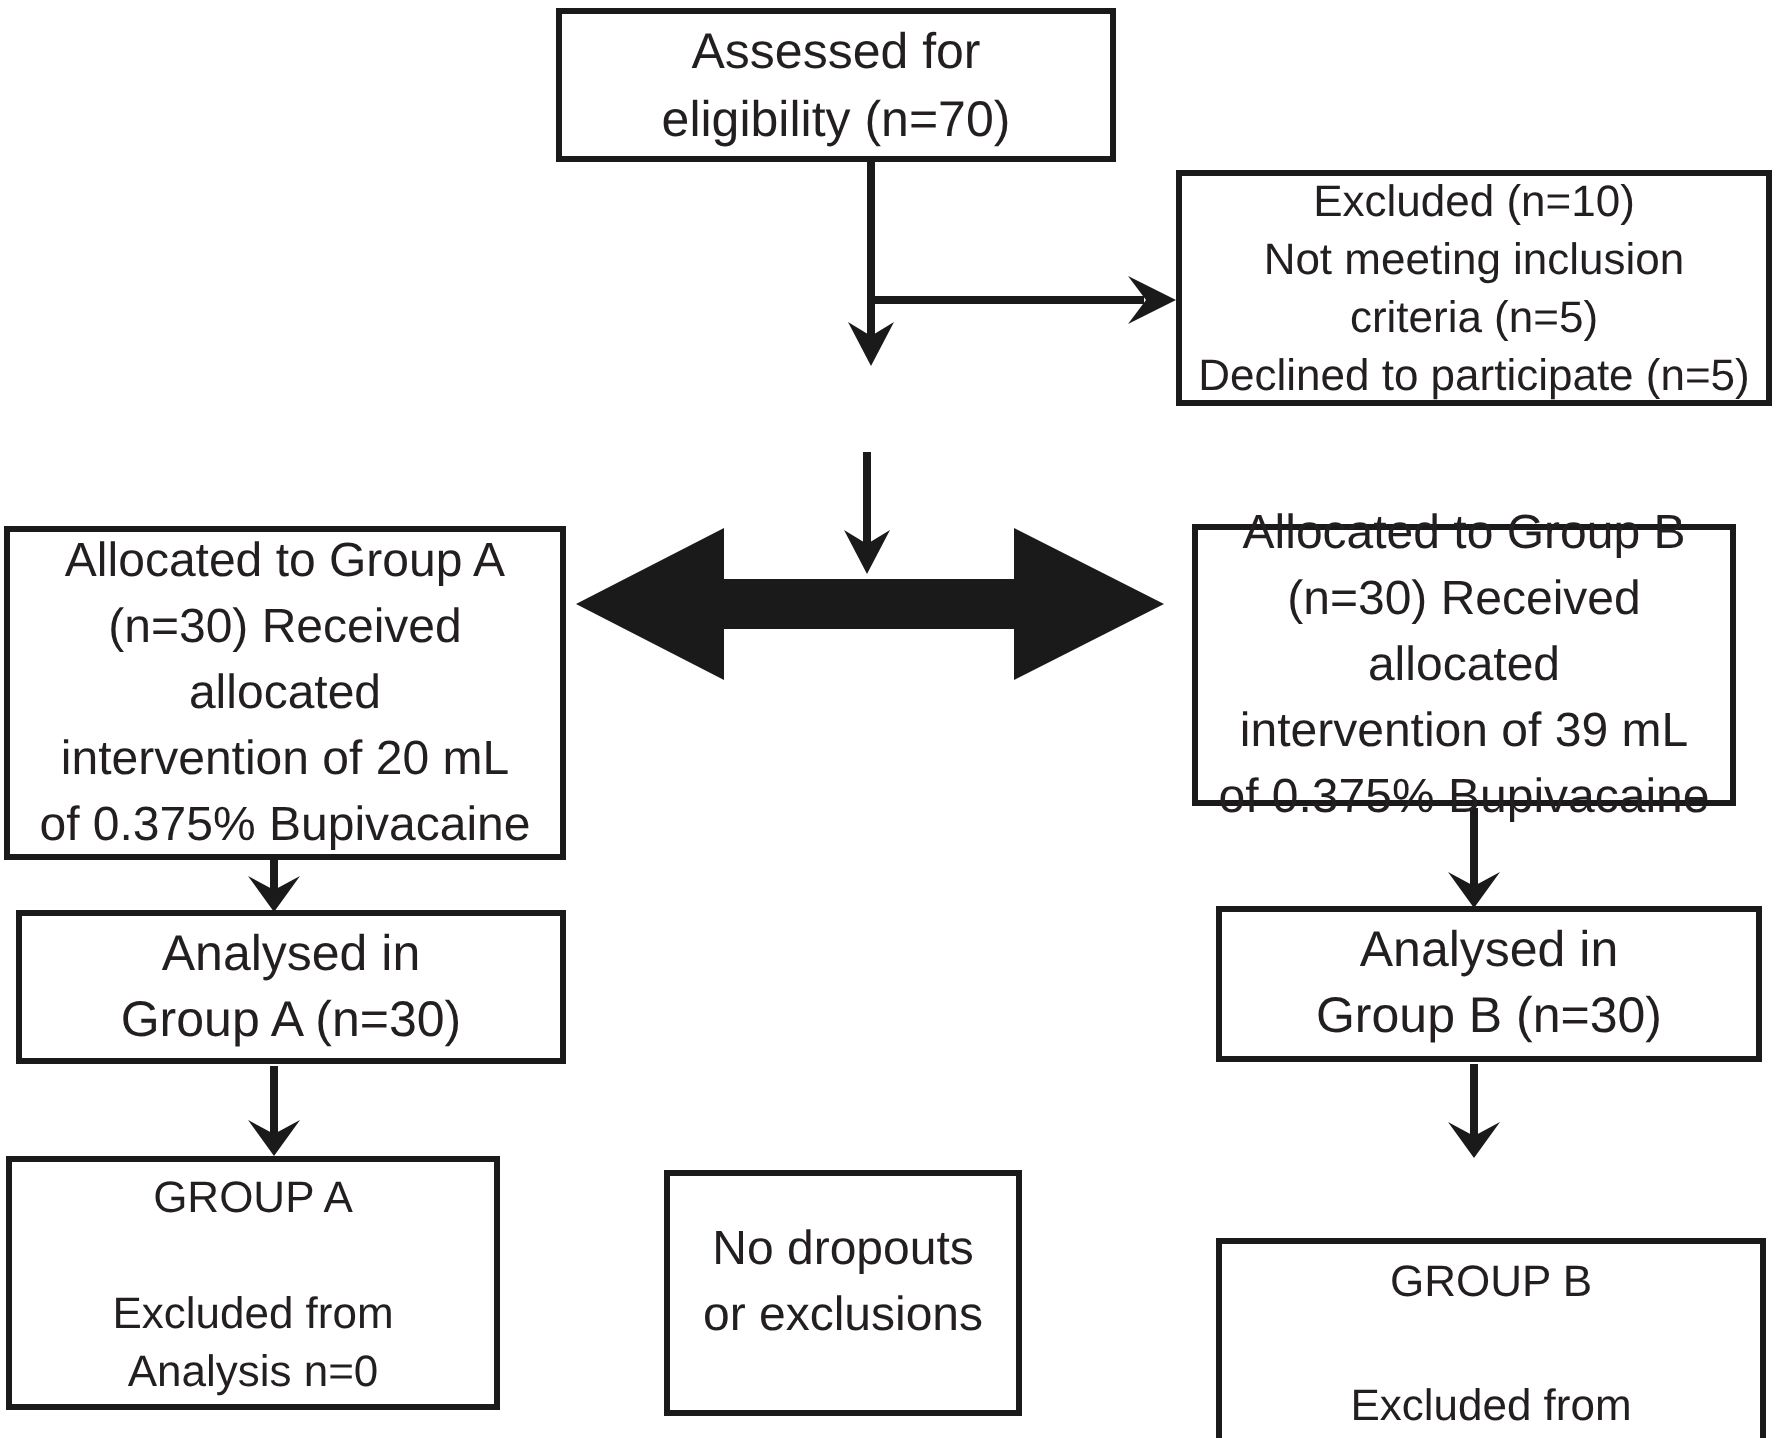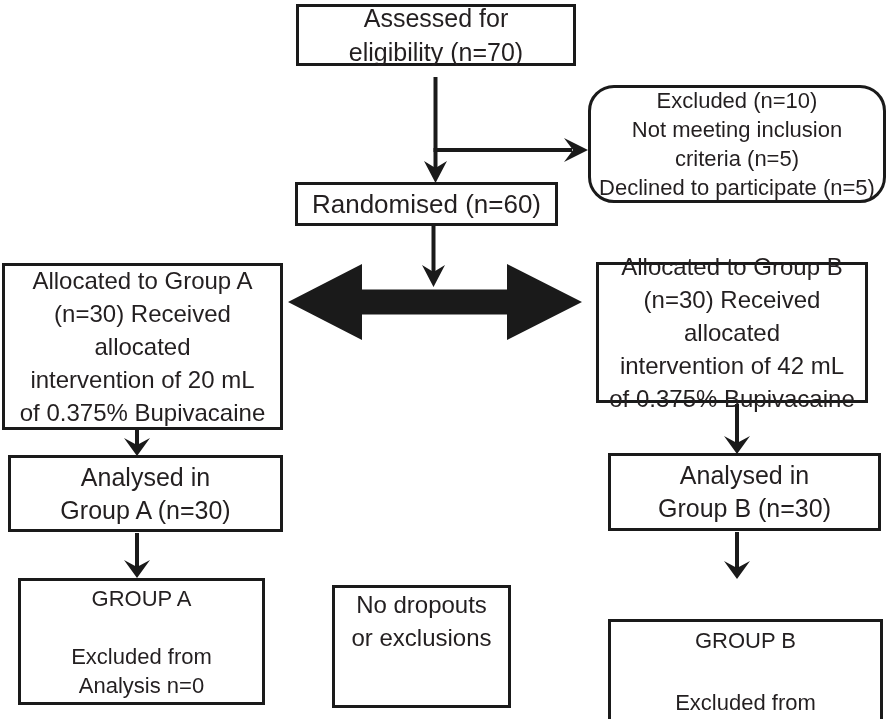--- a/index.html
+++ b/index.html
@@ -27,31 +27,31 @@
   #arrow-layer {
     position: absolute;
     left: 0; top: 0;
     width: 888px; height: 719px;
     pointer-events: none;
   }
   .arrow-line { stroke: #1a1a1a; stroke-width: 4; fill: none; }
   .arrow-head { fill: #1a1a1a; stroke: none; }
 
   
-  .box-assessed   { left:296px; top:4px;   width:280px; height:62px;  font-size:25px; line-height:34px; }
-  .box-excluded   { left:588px; top:85px;  width:298px; height:118px; font-size:22px; line-height:29px;border-radius:26px; }
+  .box-assessed   { left:278px; top:4px;   width:280px; height:77px;  font-size:25px; line-height:34px; }
+  .box-excluded   { left:588px; top:85px;  width:298px; height:118px; font-size:22px; line-height:29px; }
   .box-randomised { left:295px; top:182px; width:263px; height:44px;  font-size:26px; line-height:38px; }
   .box-allocated-a{ left:2px;   top:263px; width:281px; height:167px; font-size:24px; line-height:33px; }
   .box-allocated-b{ left:596px; top:262px; width:272px; height:141px; font-size:24px; line-height:33px; }
   .box-analysed-a { left:8px;   top:455px; width:275px; height:77px;  font-size:25px; line-height:33px; }
   .box-analysed-b { left:608px; top:453px; width:273px; height:78px;  font-size:25px; line-height:33px; }
-  .box-group-a    { left:18px;  top:578px; width:247px; height:127px; font-size:22px; line-height:29px; }
+  .box-group-a    { left:3px;  top:578px; width:247px; height:127px; font-size:22px; line-height:29px; }
   .box-group-b    { left:608px; top:579px; width:275px; height:136px; font-size:22px; line-height:31px;margin-top:40px; }
   .box-no-dropouts{ left:332px; top:585px; width:179px; height:123px; font-size:24px; line-height:33px;
-                    align-items:flex-start; }
+                    align-items:flex-start; padding-top:20px; }
 </style>
 </head>
 <body>
 
 <div id="canvas">
 
   <svg id="arrow-layer" viewBox="0 0 888 719" xmlns="http://www.w3.org/2000/svg">
 
     <line class="arrow-line" x1="435.5" y1="77" x2="435.5" y2="172"></line>
     <polygon class="arrow-head" points="435.5,183 424,161 435.5,168 447,161"></polygon>
@@ -78,30 +78,29 @@
   </svg>
 
   <div class="box box-assessed">Assessed for
 eligibility (n=70)</div>
 
   <div class="box box-excluded">Excluded (n=10)
 Not meeting inclusion
 criteria (n=5)
 Declined to participate (n=5)</div>
 
-  <div class="box box-randomised">Randomised (n=60)</div>
 
   <div class="box box-allocated-a">Allocated to Group A
 (n=30) Received allocated
 intervention of 20 mL
 of 0.375% Bupivacaine</div>
 
   <div class="box box-allocated-b">Allocated to Group B
 (n=30) Received allocated
-intervention of 42 mL
+intervention of 39 mL
 of 0.375% Bupivacaine</div>
 
   <div class="box box-analysed-a">Analysed in
 Group A (n=30)</div>
 
   <div class="box box-analysed-b">Analysed in
 Group B (n=30)</div>
 
   <div class="box box-group-a">GROUP A
 

